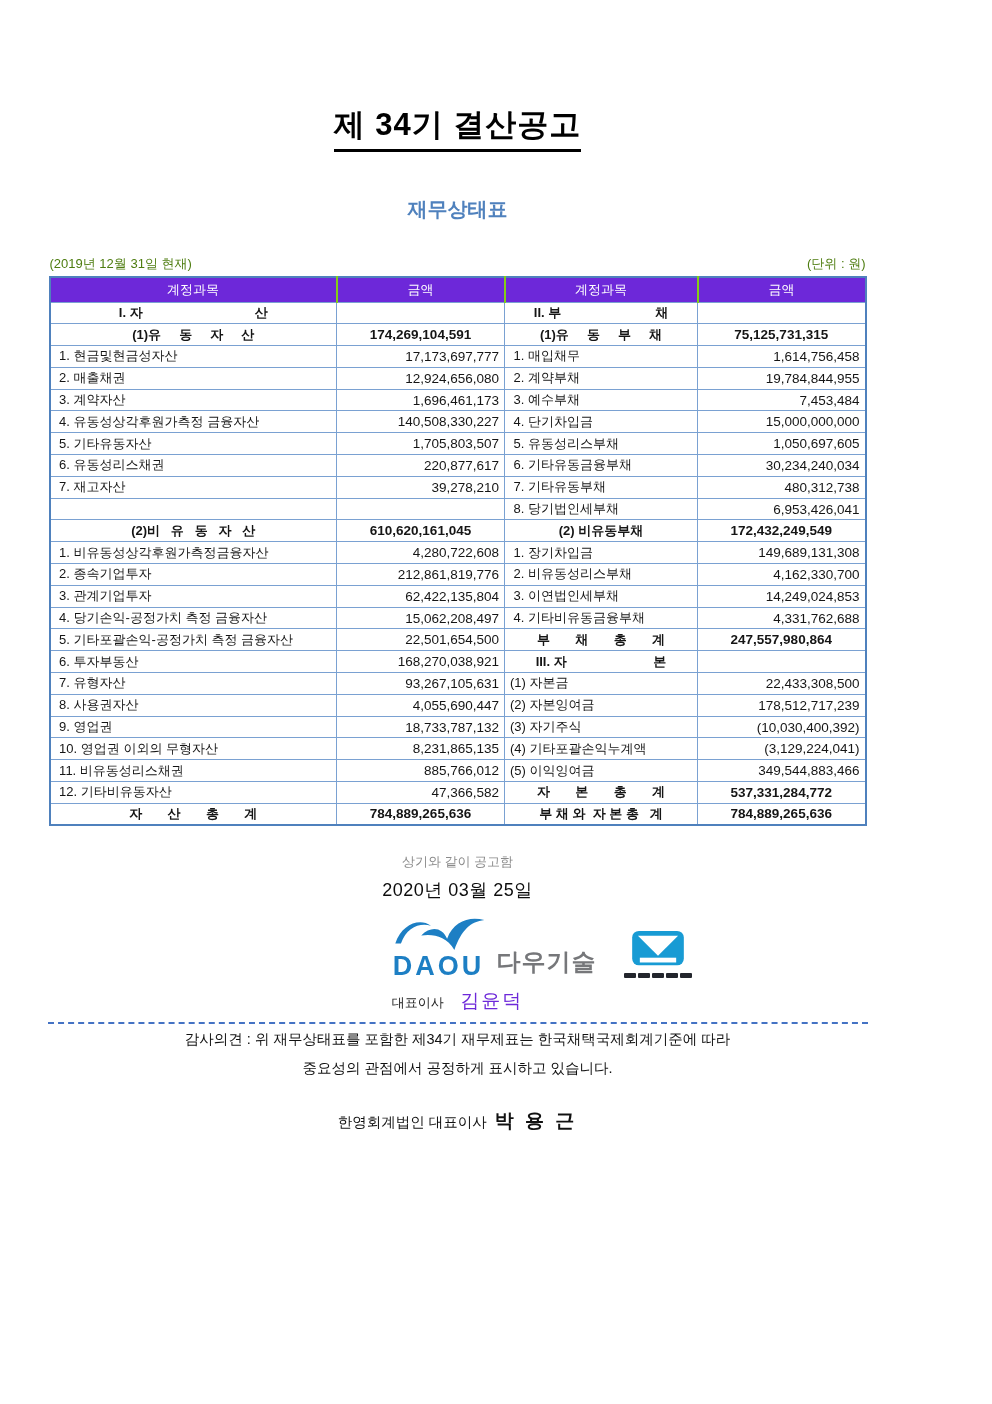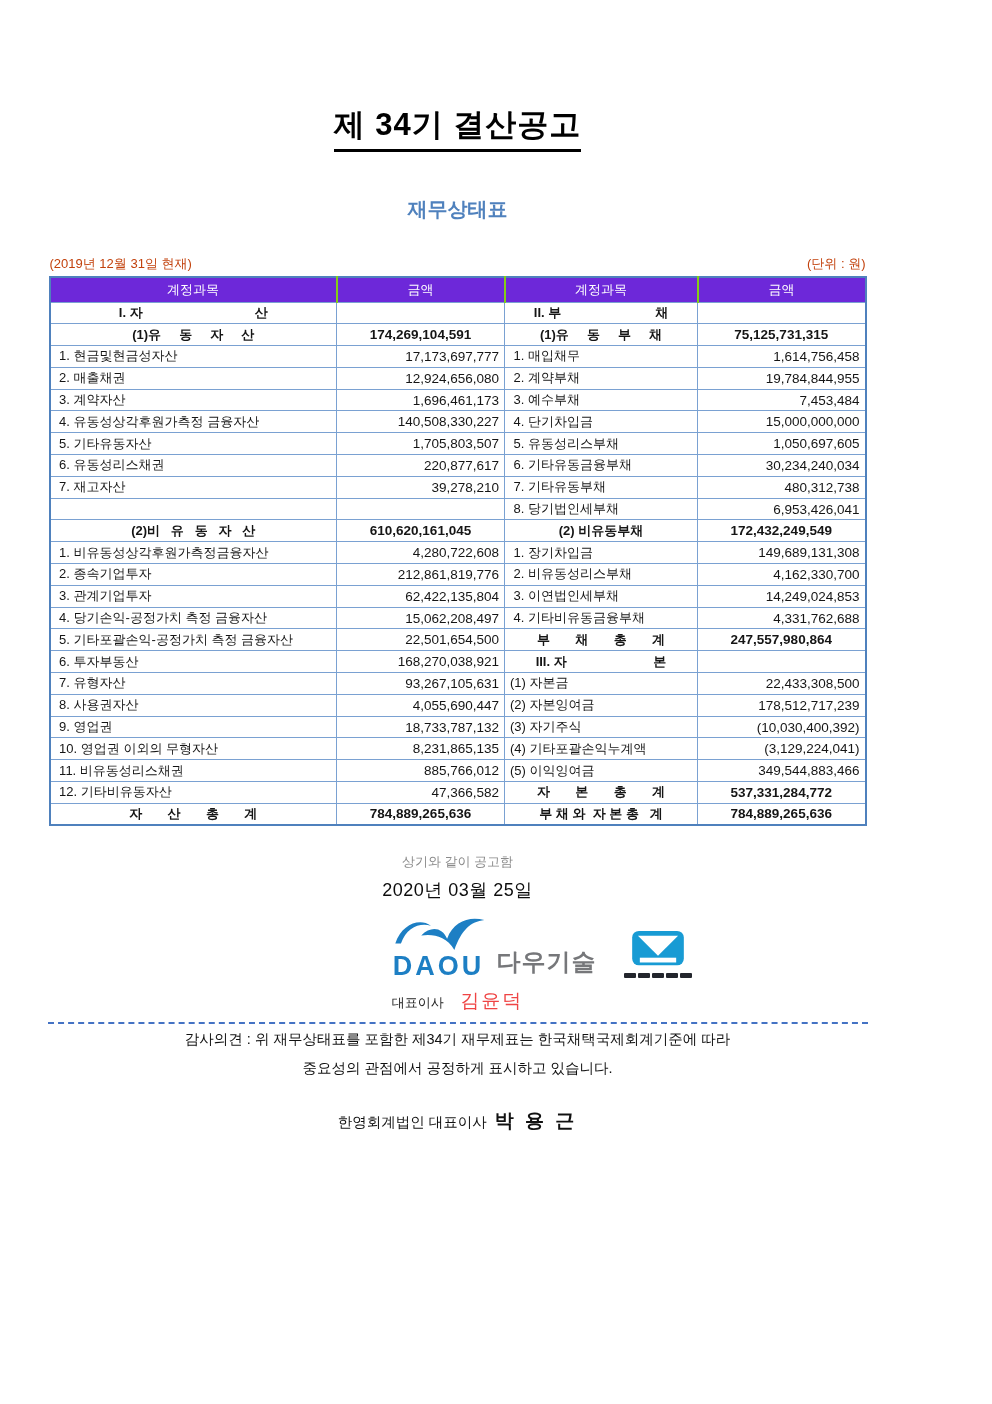--- a/index.html
+++ b/index.html
@@ -23,21 +23,21 @@
   .doc-subtitle {
     margin-top: 44px;
     text-align: center;
     font-size: 20px; font-weight: 600;
     color: #4f81bd;
   }
 
   .meta-row {
     width: 816px; margin: 32px auto 3px auto;
     display: flex; justify-content: space-between;
-    font-size: 13px; color: #c2410c;
+    font-size: 13px; color: #4d7c0f;
   }
 
   table.fs {
     width: 816px; margin: 0 auto;
     border-collapse: collapse; table-layout: fixed;
     border: 2px solid #4f81bd;
   }
   table.fs th {
     background: #6d28d9; color: #fff;
     font-weight: normal; font-size: 13px;
@@ -67,21 +67,21 @@
   .daou-logo { display: flex; align-items: flex-end; }
   .daou-left { display: flex; flex-direction: column; align-items: center; margin-left: 48px; }
   .daou-word { font-size: 27px; font-weight: bold; color: #1d7fc4; letter-spacing: 3px; line-height: 0.9; }
   .daou-kr { font-size: 24px; font-weight: bold; color: #76777a; margin-left: 8px; letter-spacing: 1px; }
   .stamp { margin-left: 28px; position: relative; width: 66px; display: flex; flex-direction: column; align-items: center; }
   .stamp-sig { display: flex; gap: 2px; margin-top: -4px; filter: blur(0.6px); }
   .stamp-sig span { display: block; width: 12px; height: 5px; background: #23262d; border-radius: 1px; }
 
   .ceo-line { margin-top: 10px; }
   .ceo-label { font-size: 13px; color: #222; }
-  .ceo-name { font-size: 19px; color: #ef4444; margin-left: 12px; letter-spacing: 2px; }
+  .ceo-name { font-size: 19px; color: #6d28d9; margin-left: 12px; letter-spacing: 2px; }
 
   .dashed-divider {
     width: 820px; margin: 8px auto 0 auto;
     border-top: 2px dashed #4472c4;
     height: 0;
   }
   .audit-line1 { margin-top: 6px; font-size: 14.5px; color: #111; }
   .audit-line2 { margin-top: 10px; font-size: 14.5px; color: #111; }
   .auditor-line { margin-top: 30px; font-size: 14.5px; color: #111; }
   .auditor-name { font-size: 19px; font-weight: bold; letter-spacing: 3px; margin-left: 4px; }

